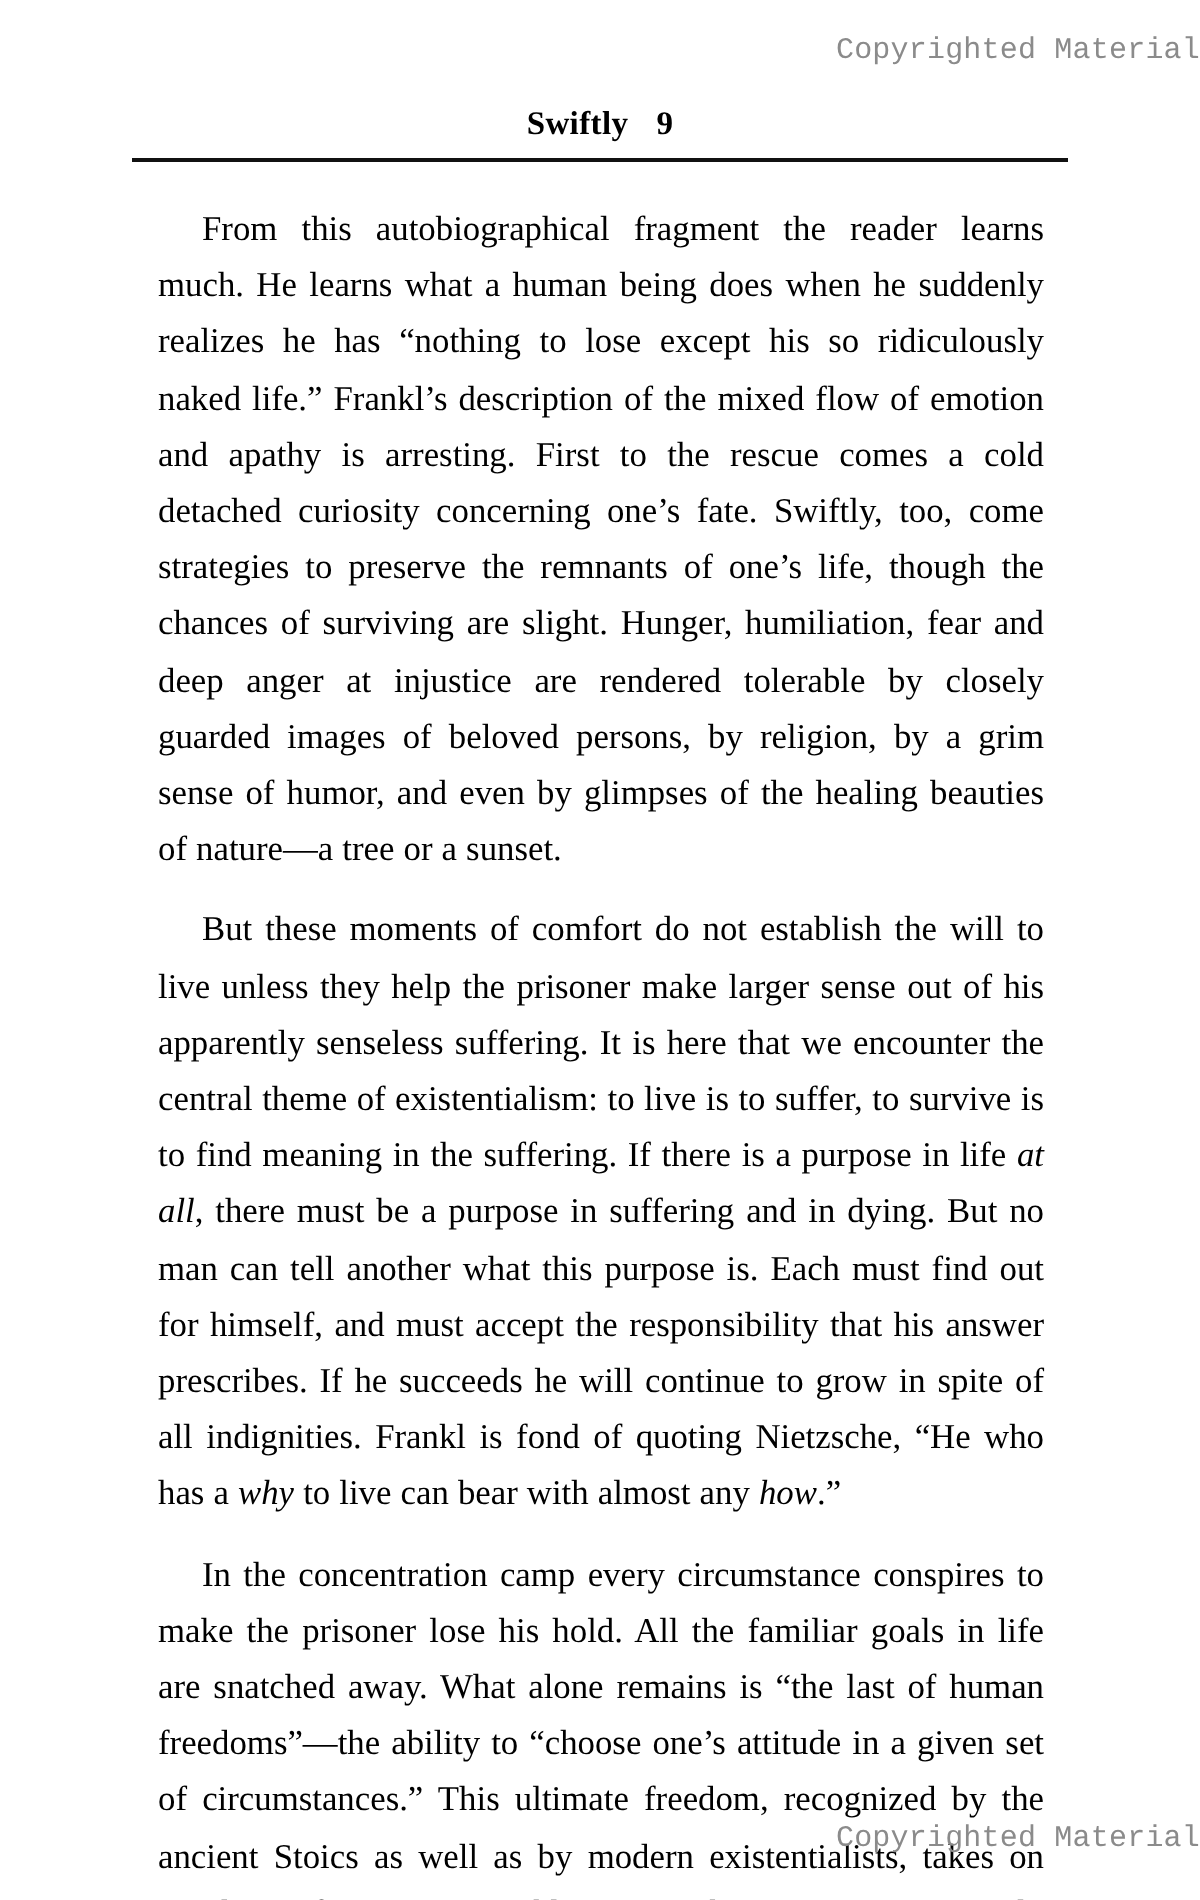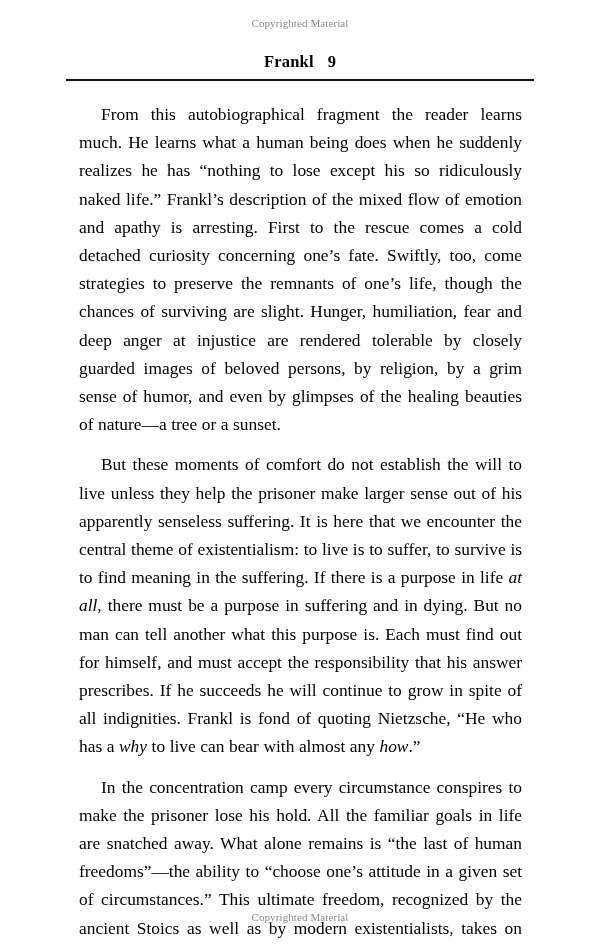--- a/index.html
+++ b/index.html
@@ -19,23 +19,23 @@
   .page {
     position: absolute;
     inset: 0;
   }
 
   
   .watermark {
     position: absolute;
     left: 0;
     width: 100%;
-    text-align: center;
-    font-family: Liberation Serif, serif;
-    font-size: 11px;
+    text-align: right;
+    font-family: Liberation Mono, monospace;
+    font-size: 15px;
     letter-spacing: 0.1px;
     color: #8b8b8b;
     -webkit-font-smoothing: none;
   }
   .watermark-top { top: 17px; }
   .watermark-bottom { top: 911px; }
 
   
   .running-head {
     position: absolute;
@@ -85,21 +85,21 @@
   }
 </style>
 </head>
 <body>
 
 <div class="page">
 
   <div class="watermark watermark-top">Copyrighted Material</div>
 
   <div class="running-head">
-    <span>Frankl</span><span class="folio">9</span>
+    <span>Swiftly</span><span class="folio">9</span>
   </div>
 
   <div class="head-rule"></div>
 
   <div class="textblock">
       <p><span>From this autobiographical fragment the reader learns much. He learns what a human being does when he suddenly realizes he has “nothing to lose except his so ridiculously naked life.” Frankl’s description of the mixed flow of emotion and apathy is arresting. First to the rescue comes a cold detached curiosity concerning one’s fate. Swiftly, too, come strategies to preserve the remnants of one’s life, though the chances of surviving are slight. Hunger, humiliation, fear and deep anger at injustice are rendered tolerable by closely guarded images of beloved persons, by religion, by a grim sense of humor, and even by glimpses of the healing beauties of nature—a tree or a sunset.</span></p>
       <p><span>But these moments of comfort do not establish the will to live unless they help the prisoner make larger sense out of his apparently senseless suffering. It is here that we encounter the central theme of existentialism: to live is to suffer, to survive is to find meaning in the suffering. If there is a purpose in life </span><em>at all</em><span>, there must be a purpose in suffering and in dying. But no man can tell another what this purpose is. Each must find out for himself, and must accept the responsibility that his answer prescribes. If he succeeds he will continue to grow in spite of all indignities. Frankl is fond of quoting Nietzsche, “He who has a </span><em>why</em><span> to live can bear with almost any </span><em>how</em><span>.”</span></p>
       <p><span>In the concentration camp every circumstance conspires to make the prisoner lose his hold. All the familiar goals in life are snatched away. What alone remains is “the last of human freedoms”—the ability to “choose one’s attitude in a given set of circumstances.” This ultimate freedom, recognized by the ancient Stoics as well as by modern existentialists, takes on vivid significance in Frankl’s story. The prisoners were only average men, but some, at least, by choosing to be “worthy of their suffering” proved man’s capacity to rise above his outward fate.</span></p>
     </div>
 

